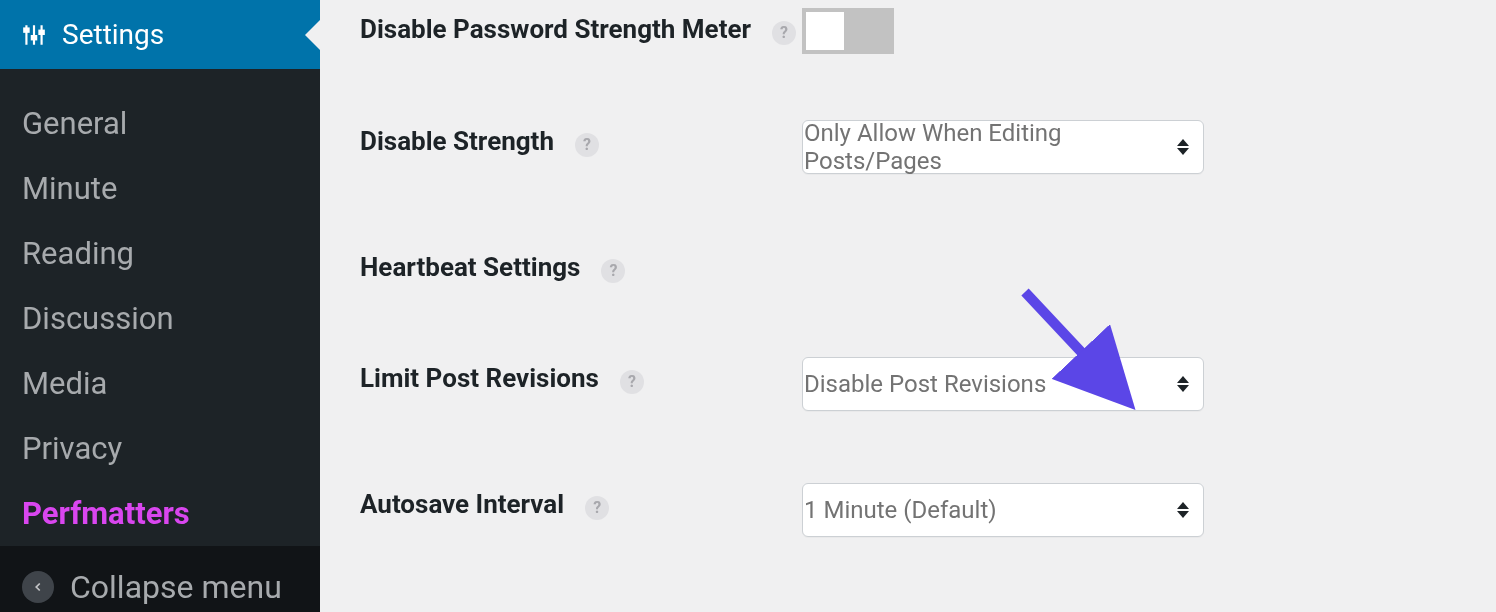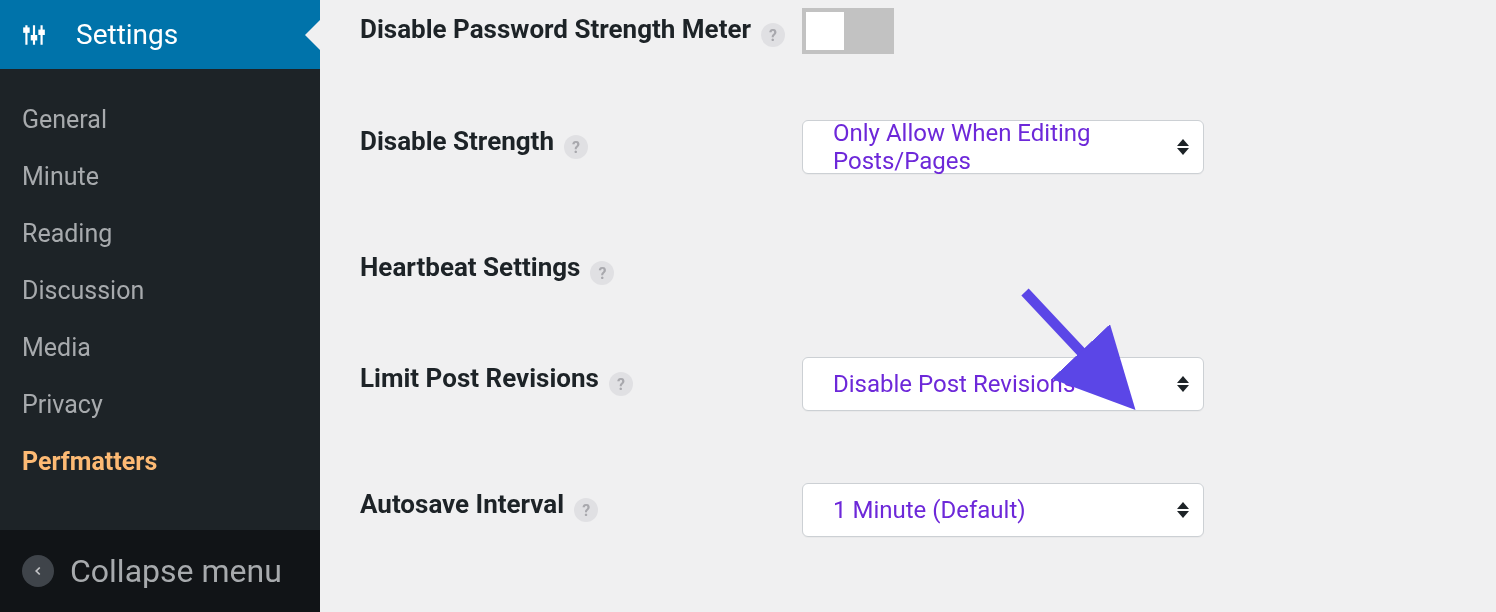--- a/index.html
+++ b/index.html
@@ -20,21 +20,21 @@
       flex-shrink: 0;
     }
     .sidebar-header {
       background: #0073aa;
       color: #fff;
       padding: 18px 20px 18px 20px;
       display: flex;
       align-items: center;
       font-size: 28px;
       font-weight: 400;
-      gap: 28px;
+      gap: 14px;
       position: relative;
     }
     .sidebar-header::after {
       content: "";
       position: absolute;
       right: -1px;
       top: 50%;
       transform: translateY(-50%);
       width: 0; height: 0;
       border-top: 16px solid transparent;
@@ -45,26 +45,26 @@
       width: 28px; height: 28px;
       display: inline-flex;
       align-items: center; justify-content: center;
     }
     .menu {
       flex: 1;
       padding-top: 22px;
     }
     .menu-item {
       color: #a7aaad;
-      font-size: 25px;
+      font-size: 31px;
       padding: 14px 22px;
       cursor: pointer;
     }
     .menu-item.active {
-      color: #fdba74;
+      color: #d946ef;
       font-weight: 700;
     }
     .collapse {
       background: #111417;
       color: #a7aaad;
       font-size: 32px;
       padding: 22px 22px;
       display: flex;
       align-items: center;
       gap: 16px;
@@ -85,22 +85,22 @@
       display: flex;
       align-items: flex-start;
       margin-bottom: 72px;
     }
     .row:first-child { margin-bottom: 62px; }
     .row:last-child { margin-bottom: 0; }
     .label-col {
       width: 442px;
       flex-shrink: 0;
       display: flex;
-      align-items: flex-end;
-      gap: 10px;
+      align-items: center;
+      gap: 21px;
       padding-top: 4px;
     }
     .label-text {
       font-size: 26px;
       font-weight: 700;
       color: #1d2327;
       line-height: 1.35;
     }
     .help {
       width: 24px; height: 24px;
@@ -127,22 +127,22 @@
       width: 38px; height: 38px;
       background: #fff;
     }
     .select {
       width: 402px;
       height: 54px;
       background: #fff;
       border: 1px solid #ccd0d4;
       border-radius: 6px;
       font-size: 24px;
-      color: #6d28d9;
-      padding: 0 42px 0 30px;
+      color: #737373;
+      padding: 0 42px 0 1px;
       display: flex;
       align-items: center;
       position: relative;
       cursor: pointer;
       box-shadow: 0 1px 1px rgba(0,0,0,0.03);
     }
     .select .caret {
       position: absolute;
       right: 14px; top: 50%;
       transform: translateY(-50%);

